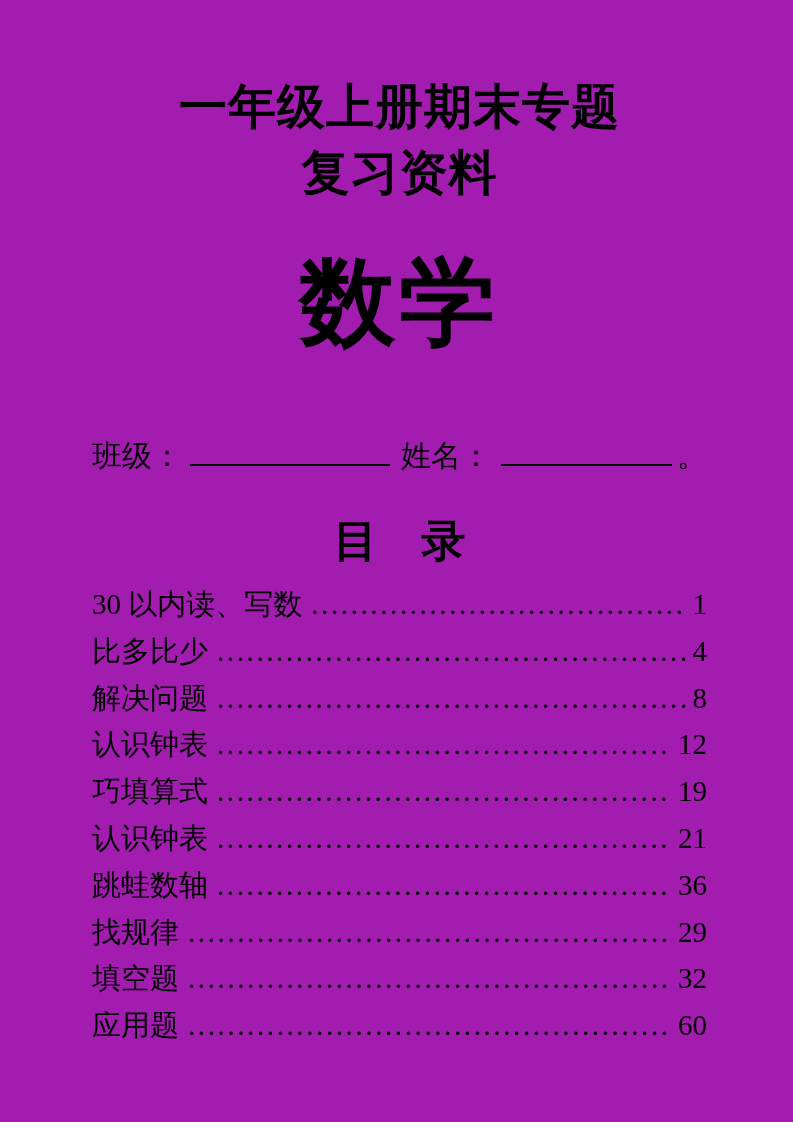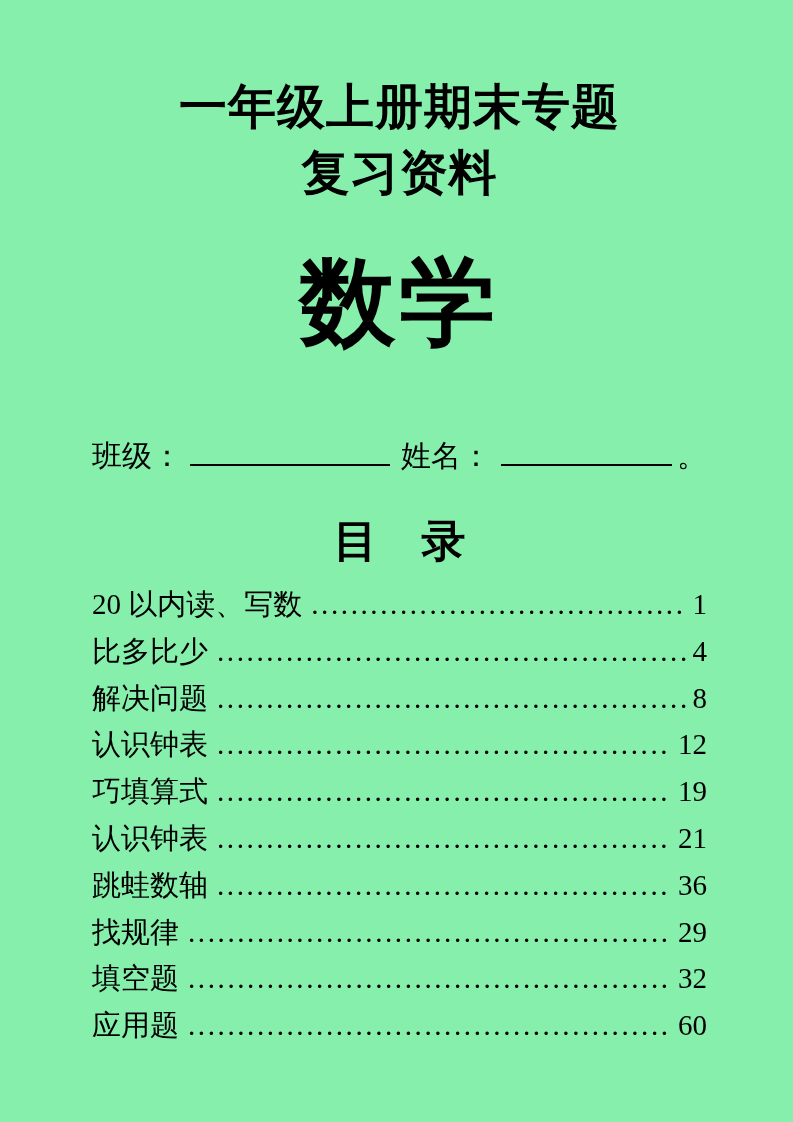--- a/index.html
+++ b/index.html
@@ -6,21 +6,21 @@
     margin: 0;
     padding: 0;
     background: #ffffff;
   }
   .page {
     position: relative;
     width: 793px;
     height: 1122px;
     box-sizing: border-box;
     padding: 74px 86px 16px 92px;
-    background: #86efac;
+    background: #a21caf;
     color: #000000;
     font-family: "Liberation Serif", "DejaVu Serif", serif;
     overflow: hidden;
   }
   .title {
     text-align: center;
     font-size: 48px;
     font-weight: bold;
     line-height: 66px;
     letter-spacing: 1px;
@@ -102,21 +102,21 @@
     <span>姓名：</span>
     <span class="blank blank-short"></span>
     <span>。</span>
   </div>
 
   <div class="toc-heading">目　录</div>
 
   <div class="toc">
 
     <div class="toc-row">
-      <span class="toc-label">20 以内读、写数</span>
+      <span class="toc-label">30 以内读、写数</span>
       <span class="toc-dots"></span>
       <span class="toc-page">1</span>
     </div>
 
     <div class="toc-row">
       <span class="toc-label">比多比少</span>
       <span class="toc-dots"></span>
       <span class="toc-page">4</span>
     </div>
 

